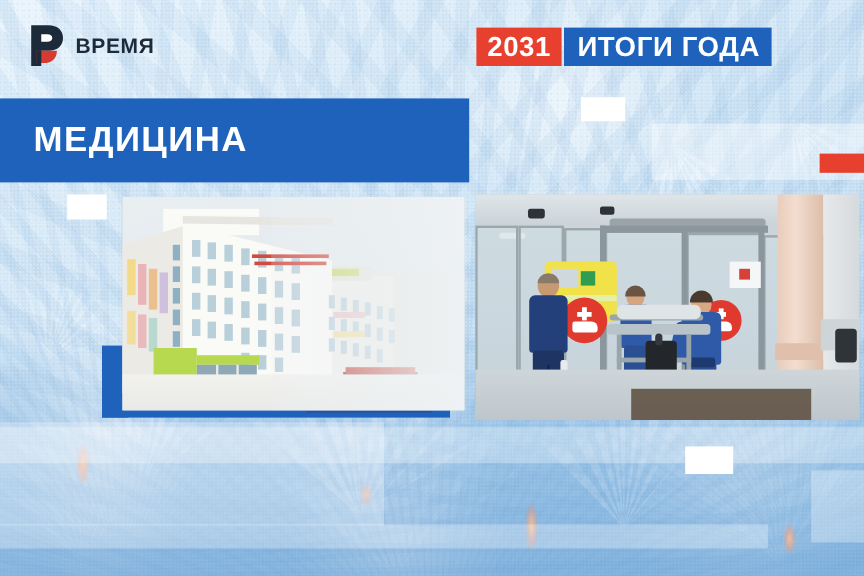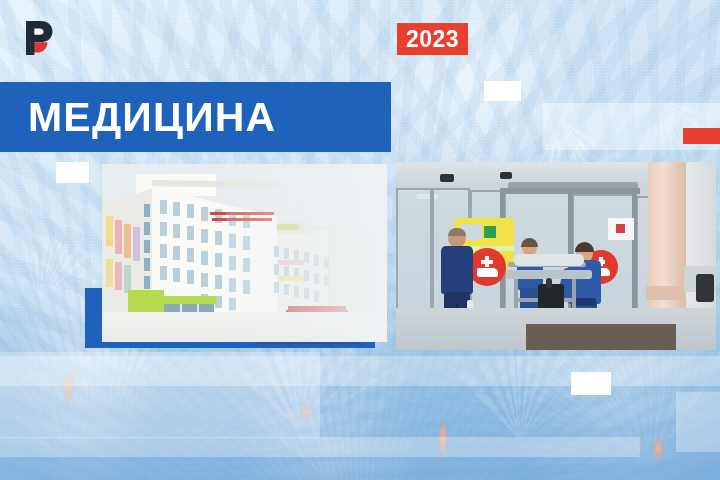--- a/index.html
+++ b/index.html
@@ -53,21 +53,21 @@
   
   .year-wrap{position:absolute;left:397px;top:23px;display:flex;align-items:stretch;height:32px;}
   .year-box{background:#e8402e;color:#fff;display:flex;align-items:center;justify-content:center;
     padding:0 9px;font-weight:bold;font-size:23px;letter-spacing:.5px;}
   .year-title{background:#1f62bb;color:#fff;display:flex;align-items:center;justify-content:center;
     padding:0 10px 0 11px;font-weight:bold;font-size:23px;letter-spacing:.5px;margin-left:2px;}
 
   
   .cat-banner{position:absolute;left:0;top:82px;width:391px;height:70px;background:#1f62bb;
     display:flex;align-items:center;}
-  .cat-banner .label{color:#fff;font-weight:bold;font-size:41px;letter-spacing:1.2px;margin-left:28px;}
+  .cat-banner .label{color:#fff;font-weight:bold;font-size:29px;letter-spacing:1.2px;margin-left:28px;}
 
   
   .bracket{position:absolute;left:85px;top:288px;width:290px;height:60px;
     border-left:22px solid #1f62bb;border-bottom:22px solid #1f62bb;box-sizing:border-box;}
   .blue-tab{position:absolute;left:255px;top:330px;width:105px;height:14px;background:#2a52a0;}
 
   
   .photo{position:absolute;overflow:hidden;background:#cfd9e2;}
   .photo-left{left:102px;top:164px;width:285px;height:178px;}
   .photo-right{left:396px;top:162px;width:320px;height:188px;}
@@ -191,25 +191,27 @@
   <div class="logo">
     <span class="logo-mark">
       <svg width="30" height="36" viewBox="0 0 30 36" aria-hidden="true">
         <path d="M2 1 H16.5 C24 1 28.5 5.4 28.5 11.6 C28.5 17.8 24 22.2 16.5 22.2 H10.4 V35 H2 Z" fill="#1d2a3a"></path>
         <path d="M10.4 8.6 H15.4 C18 8.6 19.6 9.9 19.6 11.7 C19.6 13.5 18 14.8 15.4 14.8 H10.4 Z" fill="#ffffff"></path>
         <path d="M6.6 22.2 H23.4 C23.4 28.6 19.2 32.6 12.6 32.6 H6.6 Z" fill="#d63a30"></path>
         <path d="M10.4 22.2 H6.6 V32.6 H10.4 Z" fill="#1d2a3a"></path>
       </svg>
     </span>
     <span class="logo-text">
+      <span class="l2">ВРЕМЯ</span>
     </span>
   </div>
 
   <div class="year-wrap">
-    <span class="year-box">2023</span>
+    <span class="year-box">2031</span>
+    <span class="year-title">ИТОГИ ГОДА</span>
   </div>
 
   <div class="cat-banner">
     <span class="label">МЕДИЦИНА</span>
   </div>
 
   <div class="bracket"></div>
   <div class="blue-tab"></div>
 
   <div class="photo photo-left">

